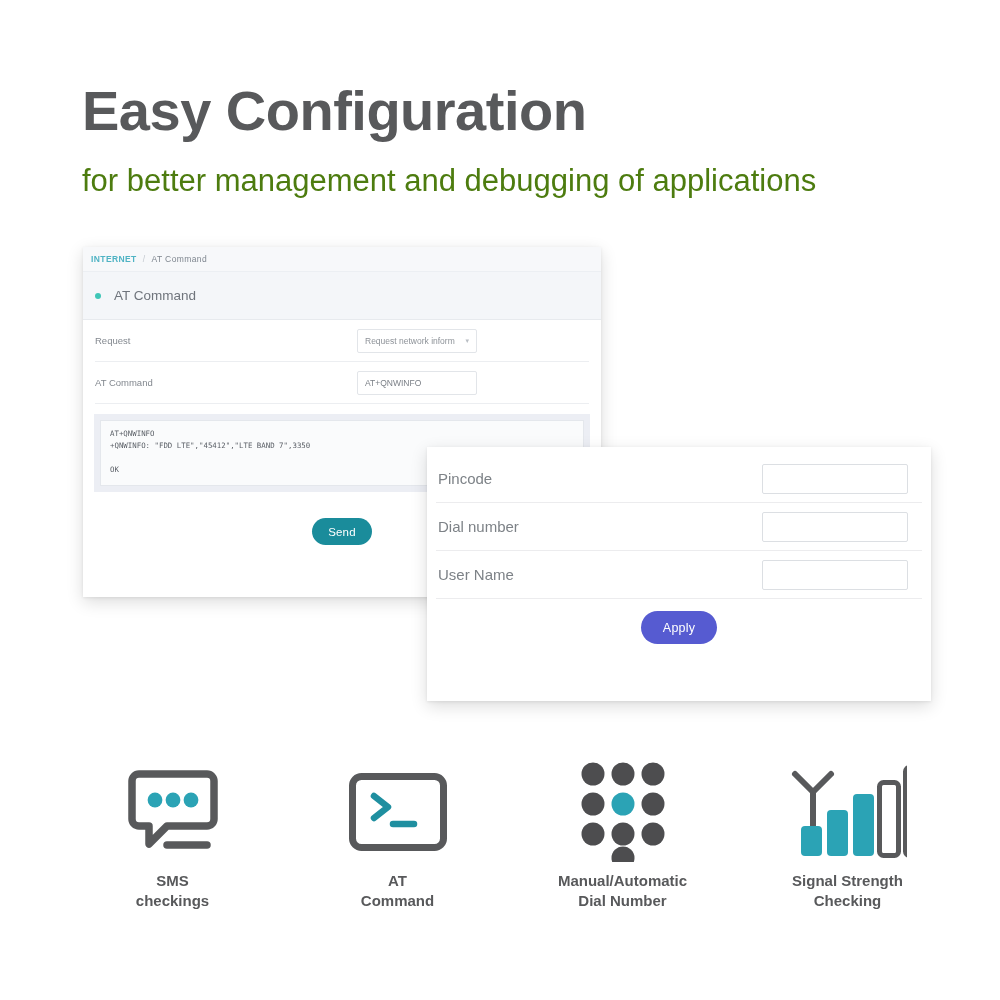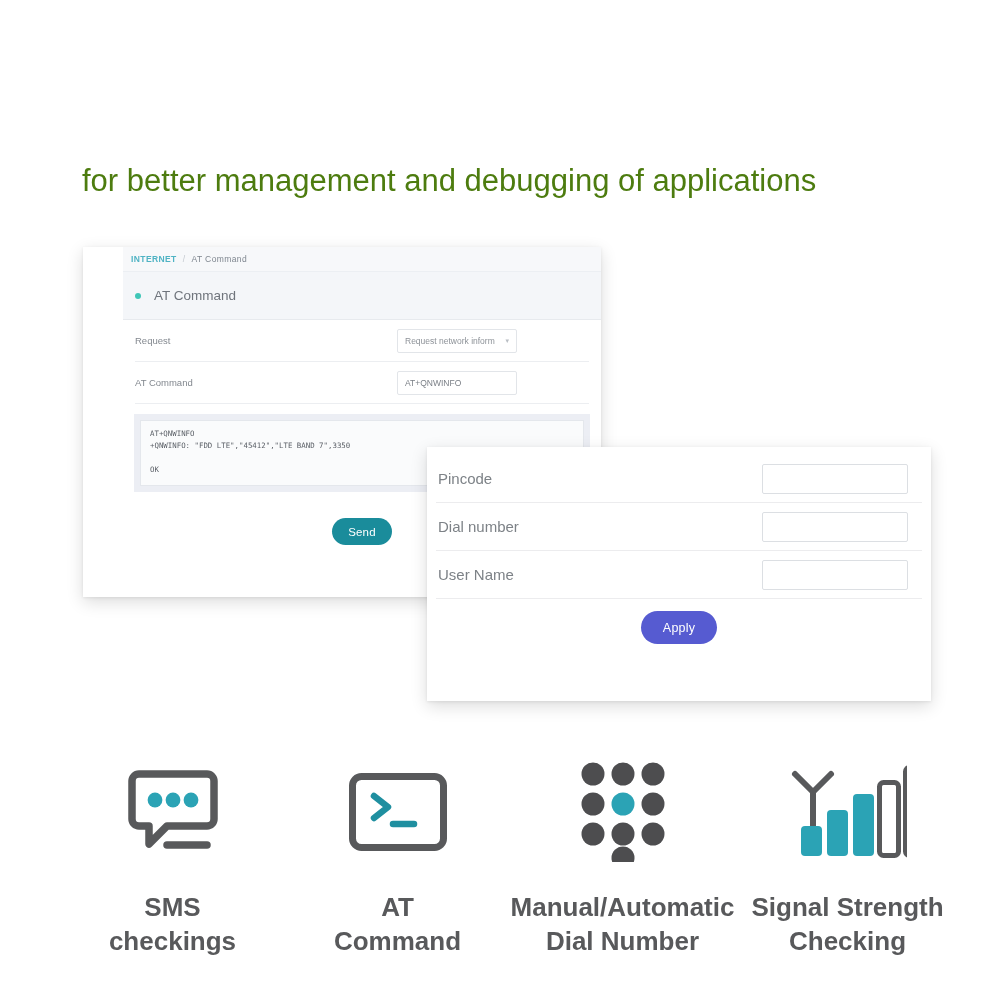--- a/index.html
+++ b/index.html
@@ -47,21 +47,20 @@
     box-shadow: 0 5px 16px rgba(0,0,0,0.14), 0 1px 3px rgba(0,0,0,0.08);
   }
 
   
   #panel-at {
     left: 83px;
     top: 247px;
     width: 518px;
     height: 350px;
     overflow: hidden;
-    padding-left: 40px;
   }
   .breadcrumb {
     height: 25px;
     background: #f7f8fa;
     border-bottom: 1px solid #eceff3;
     display: flex;
     align-items: center;
     padding-left: 8px;
     font-size: 8.5px;
     letter-spacing: 0.4px;
@@ -224,34 +223,35 @@
     flex-direction: column;
     align-items: center;
   }
   .feature .glyph {
     height: 104px;
     display: flex;
     align-items: center;
     justify-content: center;
   }
   .feature .cap {
-    margin-top: 26px;
+    margin-top: 7px;
     text-align: center;
-    font-size: 26px;
+    font-size: 15px;
     font-weight: 700;
     color: #58595b;
     line-height: 1.32;
     white-space: pre-line;
   }
 </style>
 </head>
 <body>
 
 <div id="stage">
 
+  <div class="hero-title">Easy Configuration</div>
   <div class="hero-sub">for better management and debugging of applications</div>
 
   <div class="card" id="panel-at">
 
     <div class="breadcrumb">
       <span class="bc-root">INTERNET</span>
       <span class="bc-sep">/</span>
       <span class="bc-cur">AT Command</span>
     </div>
 

